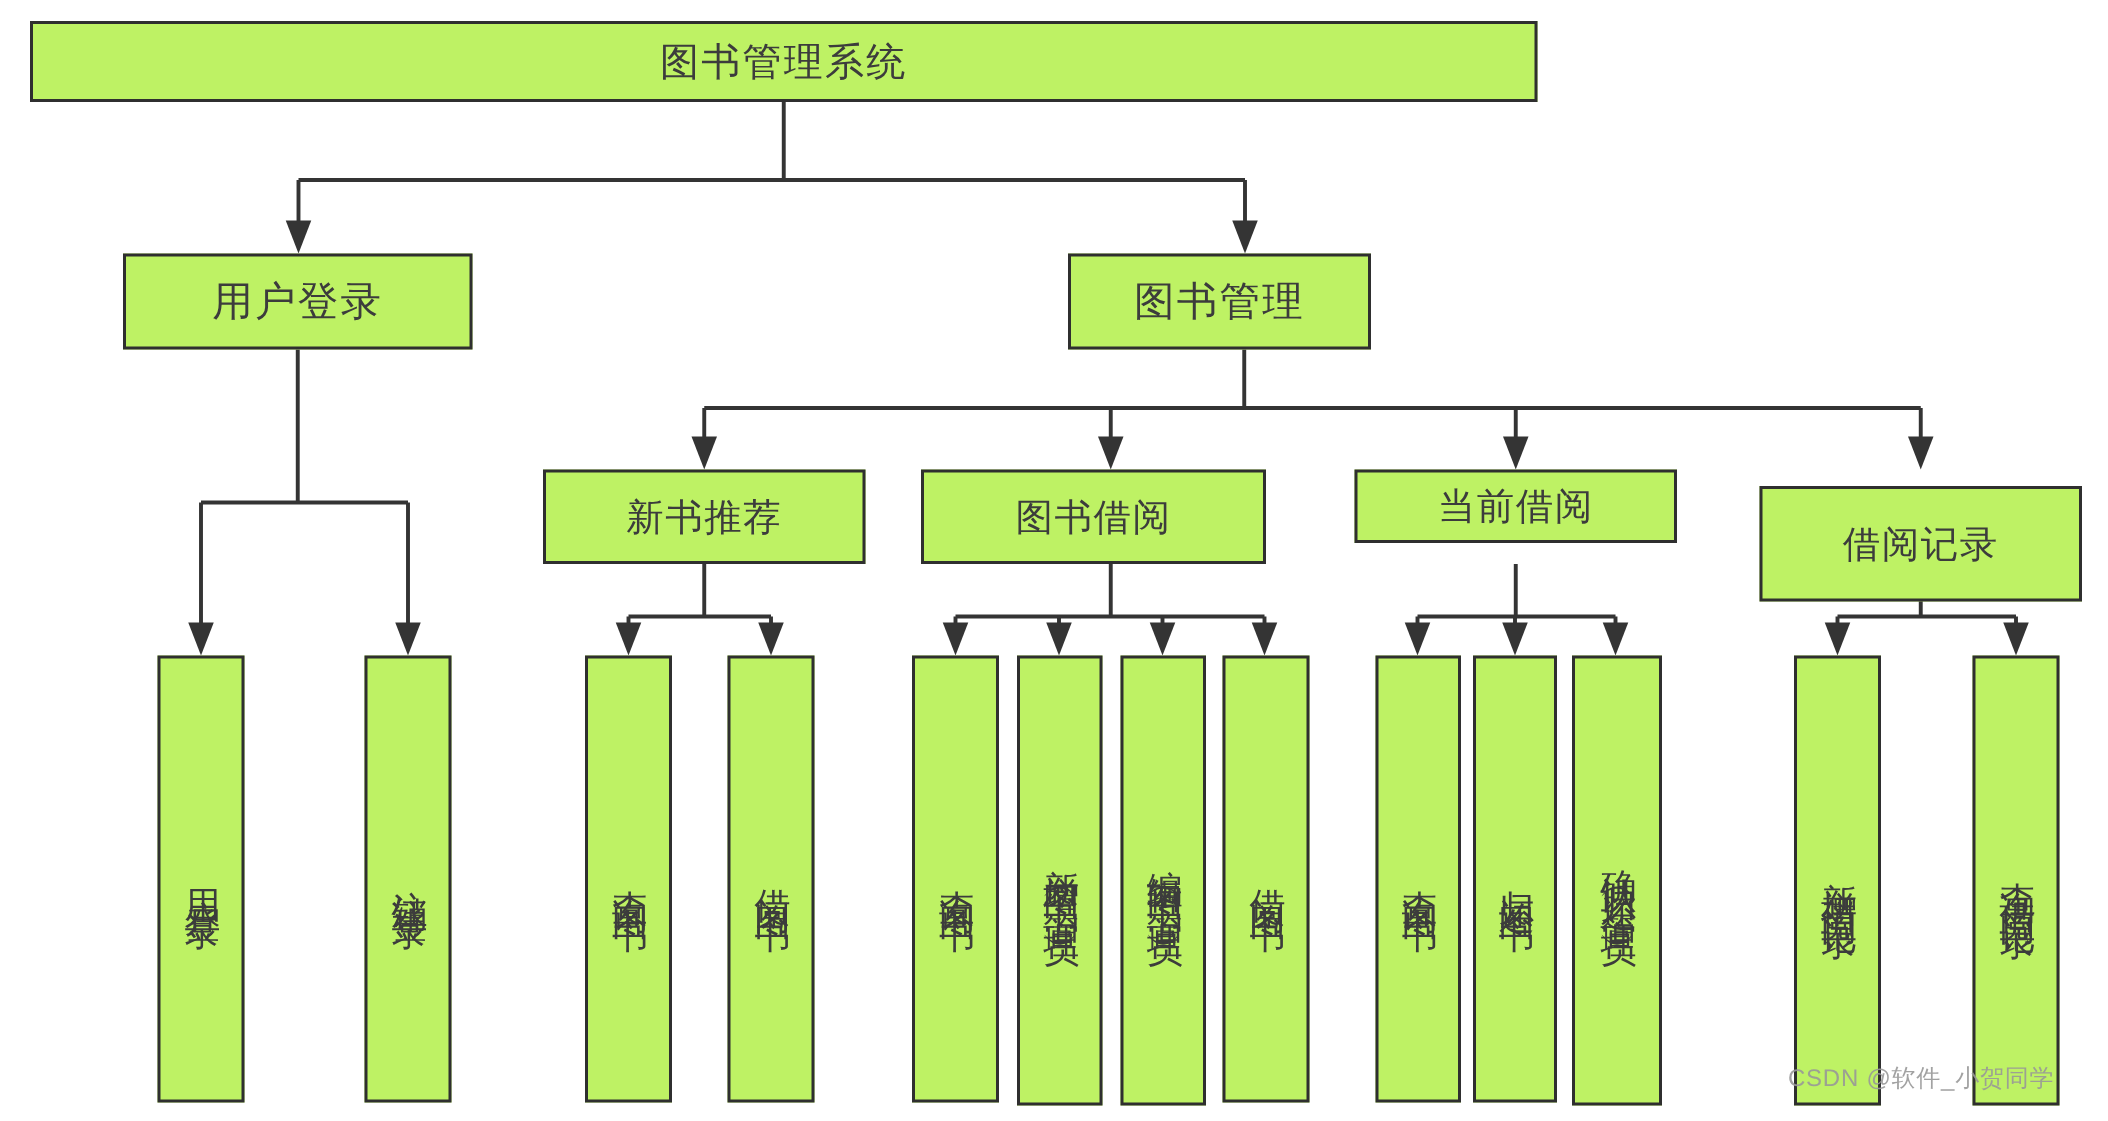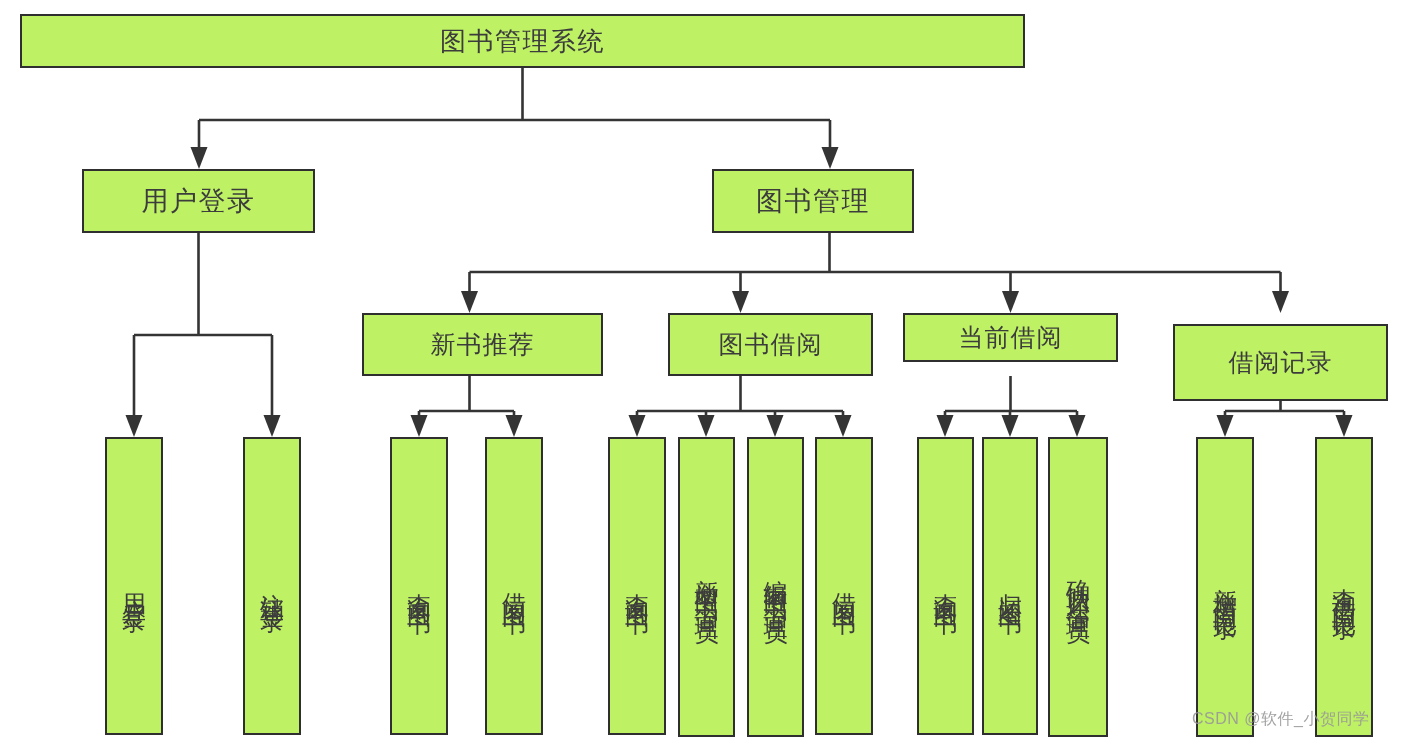--- a/index.html
+++ b/index.html
@@ -100,22 +100,22 @@
     <polygon points="1216.5,415 1233.5,415 1225,437"></polygon>
     <polygon points="1335.5,415 1352.5,415 1344,437"></polygon>
   </g>
 </svg>
 
 <div class="box lvl0" style="left:20px; top:14px; width:1005px; height:54px">图书管理系统</div>
 
 <div class="box lvl1" style="left:82px; top:169px; width:233px; height:64px">用户登录</div>
 <div class="box lvl1" style="left:712px; top:169px; width:202px; height:64px">图书管理</div>
 
-<div class="box lvl2" style="left:362px; top:313px; width:241px; height:63px">新书推荐</div>
-<div class="box lvl2" style="left:668px; top:313px; width:205px; height:63px">图书借阅</div>
+<div class="box lvl2" style="left:362px; top:313px; width:215px; height:63px">新书推荐</div>
+<div class="box lvl2" style="left:614px; top:313px; width:230px; height:63px">图书借阅</div>
 <div class="box lvl2" style="left:903px; top:313px; width:215px; height:49px">当前借阅</div>
 <div class="box lvl2" style="left:1173px; top:324px; width:215px; height:77px">借阅记录</div>
 
 <div class="box v" style="left:105px; top:437px; width:58px; height:298px">用户登录</div>
 <div class="box v" style="left:243px; top:437px; width:58px; height:298px">注销登录</div>
 
 <div class="box v" style="left:390px; top:437px; width:58px; height:298px">查询图书</div>
 <div class="box v" style="left:485px; top:437px; width:58px; height:298px">借阅图书</div>
 
 <div class="box v" style="left:608px; top:437px; width:58px; height:298px">查询图书</div>

